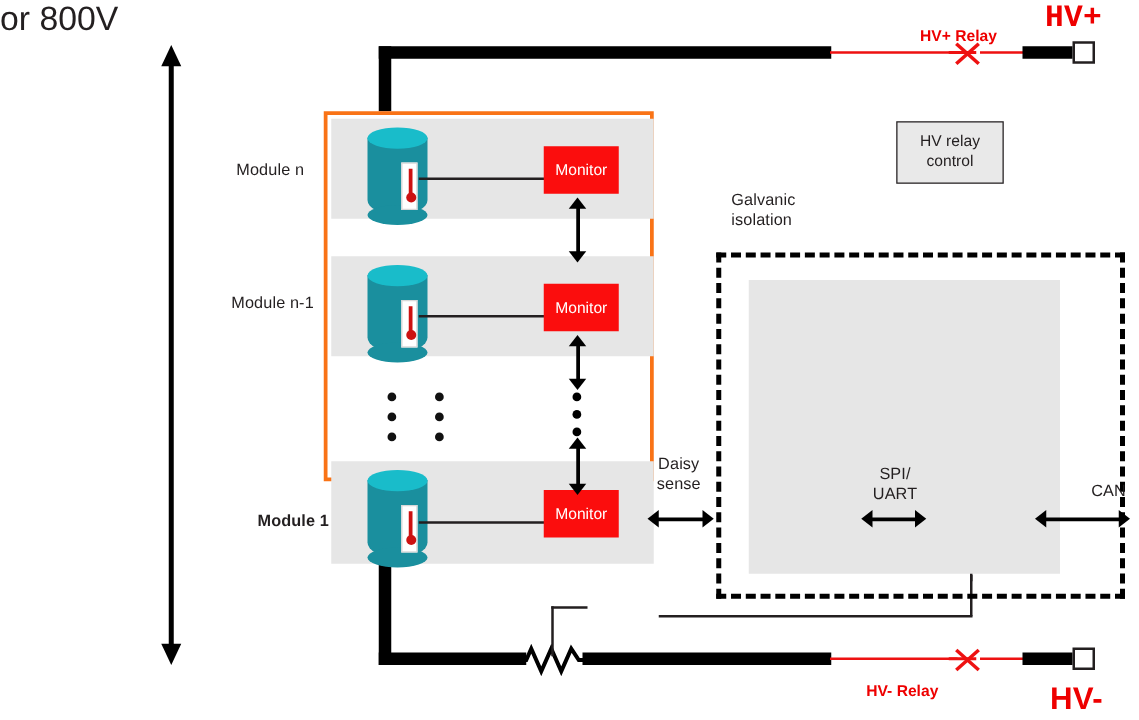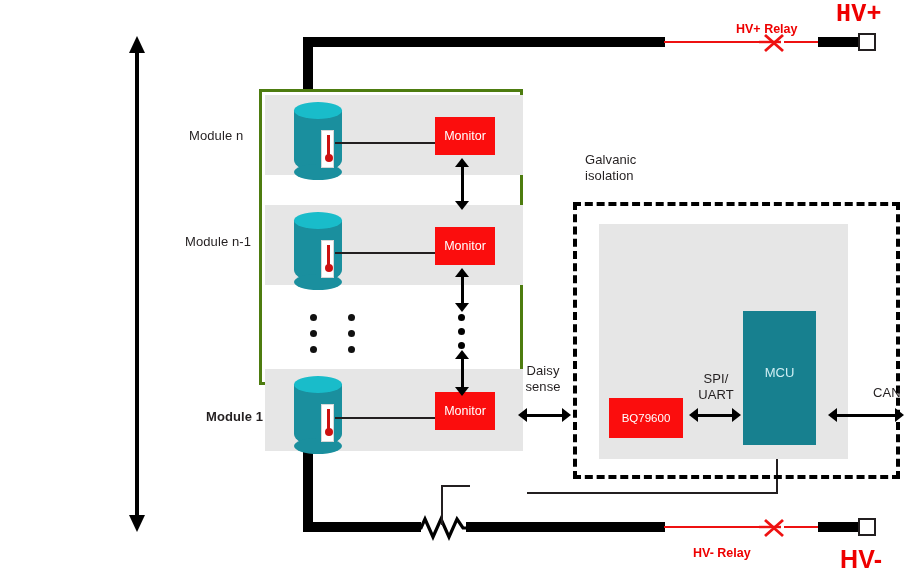--- a/index.html
+++ b/index.html
@@ -74,21 +74,21 @@
     background:#ffffff;
     border:2.5px solid #231f20;
     box-sizing:border-box;
   }
 
   
   #module-pack{
     position:absolute;
     left:259px; top:89px;
     width:264px; height:296px;
-    border:3px solid #4d7c0f;
+    border:3px solid #f97316;
     box-sizing:border-box;
     background:#ffffff;
   }
   .module-row{
     position:absolute;
     left:3px;
     width:258px;
     background:#e6e6e6;
   }
   .cyl{
@@ -248,20 +248,21 @@
 <body>
 
 <div id="stage">
 
   <div id="voltage-arrow">
     <div class="ah-up"></div>
     <div class="shaft"></div>
     <div class="ah-dn"></div>
   </div>
   <div id="voltage-label">
+    <div>or 800V</div>
   </div>
 
   <div class="bus-v" style="left:303px;top:37px;height:55px;"></div>
 
   <div class="bus-h" style="left:303px;top:37px;width:362px;"></div>
 
   <div class="relay-wire" style="left:664px;top:41px;width:102px;"></div>
 
   <svg class="abs" style="left:757px;top:31px;" width="40" height="26">
     <line x1="2" y1="11" x2="24" y2="11" stroke="#ee1111" stroke-width="2.4"></line>
@@ -387,42 +388,46 @@
   <div class="lbl center" style="left:516px;top:363px;width:54px;">
     <div>Daisy</div>
     <div>sense</div>
   </div>
   <div class="dbl-h" style="left:518px;top:408px;width:53px;">
     <div class="ah-l"></div>
     <div class="shaft"></div>
     <div class="ah-r"></div>
   </div>
 
+  <div class="box-outline" style="left:717px;top:97px;width:86px;height:50px;">
+    <div>
+      <div>HV relay</div>
+      <div>control</div>
+    </div>
+  </div>
 
   <div class="lbl" style="left:585px;top:152px;">
     <div>Galvanic</div>
     <div>isolation</div>
   </div>
   <div id="galvanic-boundary"></div>
 
   <div id="ecu-panel"></div>
 
-  <div id="bq-block">BQ79600</div>
 
   <div class="lbl center" style="left:690px;top:371px;width:52px;">
     <div>SPI/</div>
     <div>UART</div>
   </div>
   <div class="dbl-h" style="left:689px;top:408px;width:52px;">
     <div class="ah-l"></div>
     <div class="shaft"></div>
     <div class="ah-r"></div>
   </div>
 
-  <div id="mcu-block">MCU</div>
 
   <div class="lbl" style="left:873px;top:385px;">CAN</div>
   <div class="dbl-h" style="left:828px;top:408px;width:76px;">
     <div class="ah-l"></div>
     <div class="shaft"></div>
     <div class="ah-r"></div>
   </div>
 
 </div>
 

